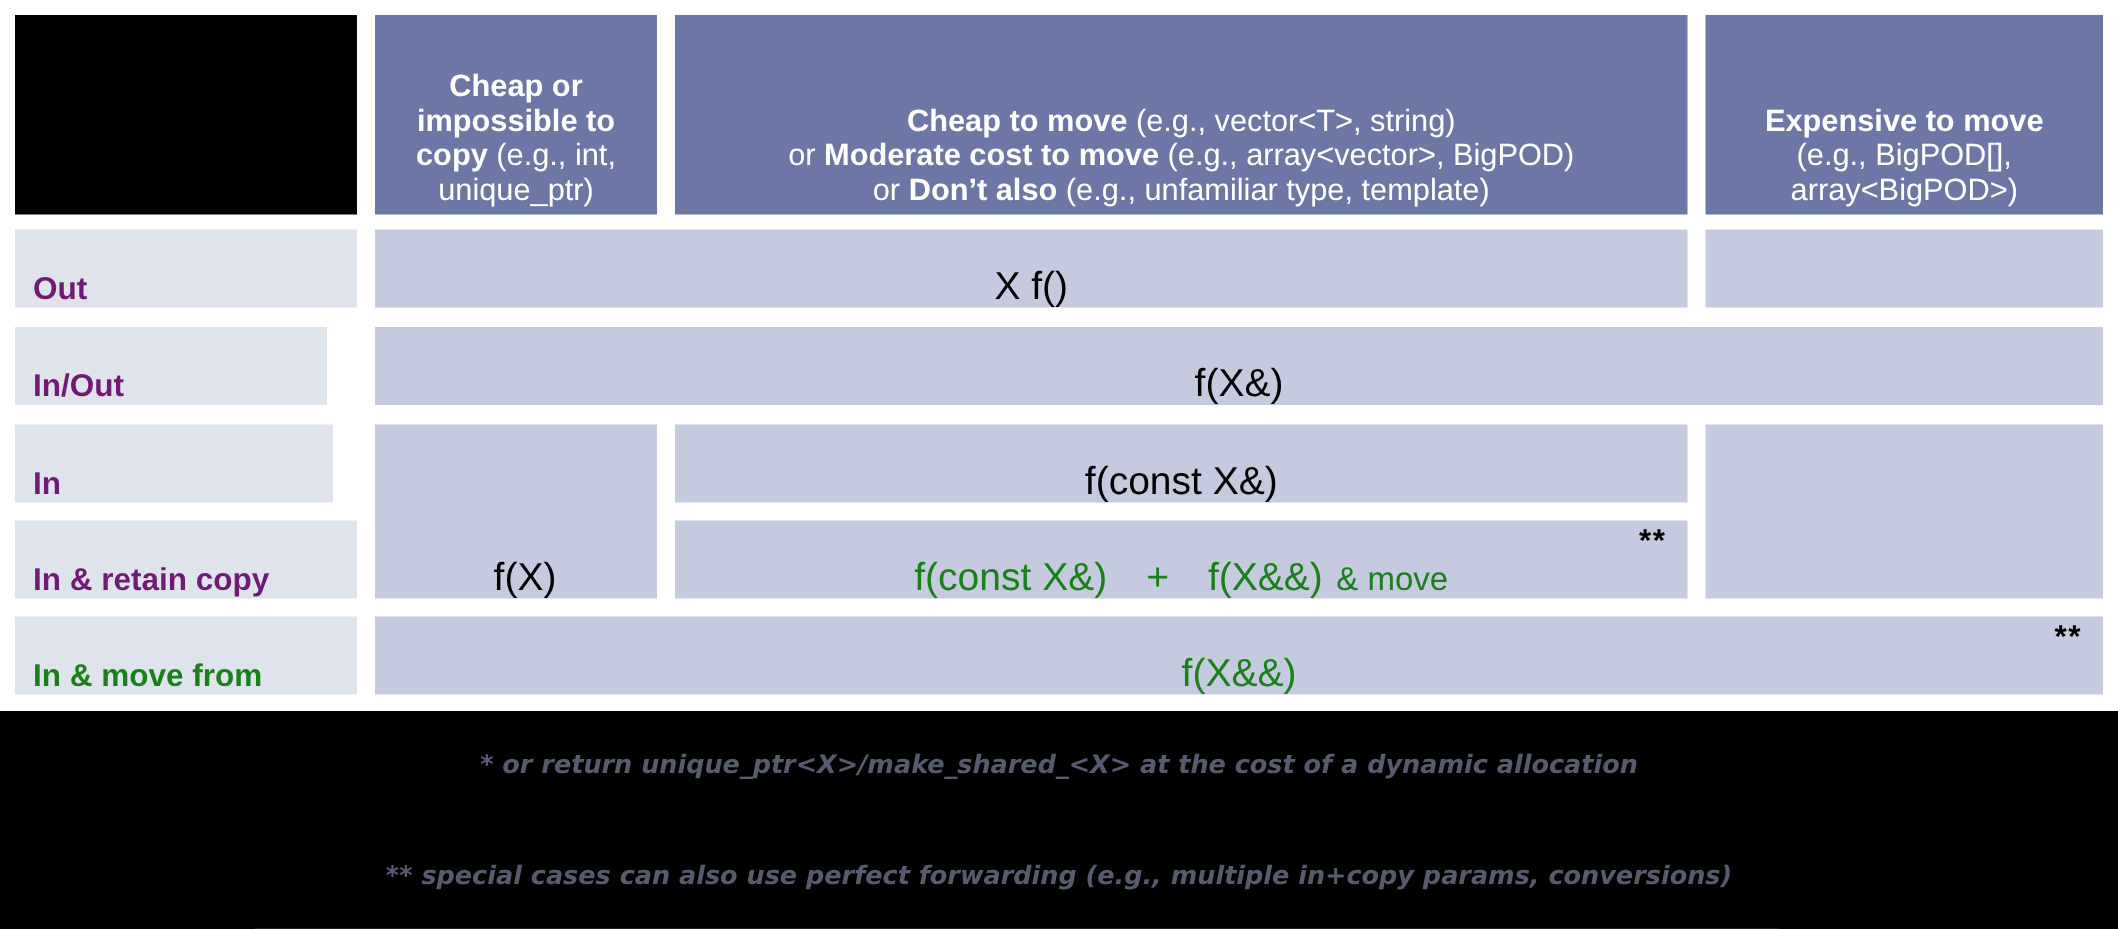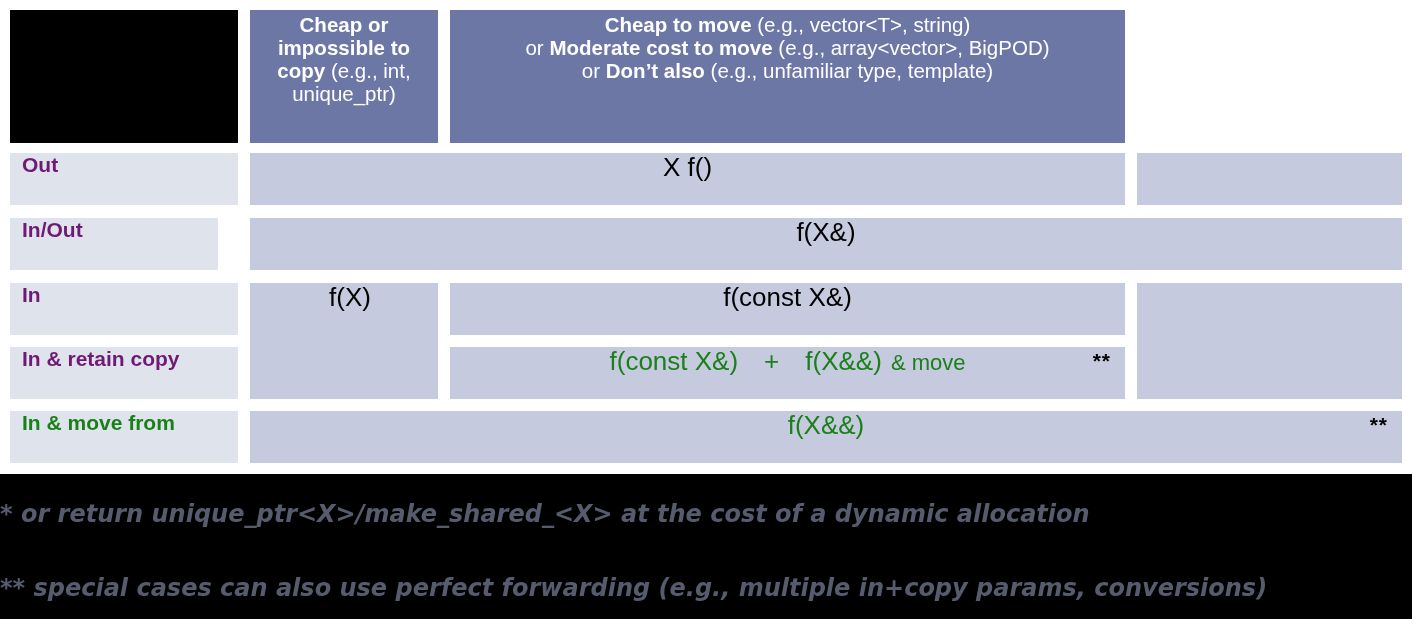--- a/index.html
+++ b/index.html
@@ -22,21 +22,21 @@
     top: 0;
     width: 1412px;
     height: 474px;
     background: #ffffff;
   }
 
   .cell {
     position: absolute;
     box-sizing: border-box;
     display: flex;
-    align-items: flex-start;
+    align-items: flex-end;
     justify-content: center;
     text-align: center;
     line-height: 1.12;
   }
 
   
   #corner-block {
     position: absolute;
     left: 10px;
     top: 10px;
@@ -99,24 +99,25 @@
     position: absolute;
     left: 0;
     top: 474px;
     width: 1412px;
     height: 145px;
     background: #000000;
   }
   .footnote {
     position: absolute;
     width: 100%;
+    text-align: center;
     color: #565c6e;
     font-style: italic;
     font-weight: bold;
-    font-size: 24px;
+    font-size: 17px;
     font-family: "DejaVu Sans", sans-serif;
   }
   #footnote-1 { top: 26px; }
   #footnote-2 { top: 84px; margin-top: 16px; }
 </style>
 </head>
 <body>
 
 <div id="table-area">
 
@@ -135,28 +136,35 @@
       </div>
       <div>
         <span>or </span><b>Moderate cost to move</b><span> (e.g., array&lt;vector&gt;, BigPOD)</span>
       </div>
       <div>
         <span>or </span><b>Don’t also</b><span> (e.g., unfamiliar type, template)</span>
       </div>
     </div>
   </div>
 
+  <div class="cell hdr" style="left:1137px; top:10px; width:265px; height:133px;">
+    <div>
+      <div><b>Expensive to move</b></div>
+      <div>(e.g., BigPOD[],</div>
+      <div>array&lt;BigPOD&gt;)</div>
+    </div>
+  </div>
 
   <div class="cell rowlabel" style="left:10px; top:153px; width:228px; height:52px;">
     <span>Out</span>
   </div>
   <div class="cell rowlabel" style="left:10px; top:218px; width:208px; height:52px;">
     <span>In/Out</span>
   </div>
-  <div class="cell rowlabel" style="left:10px; top:283px; width:228px; height:52px;">
+  <div class="cell rowlabel" style="left:10px; top:283px; width:212px; height:52px;">
     <span>In</span>
   </div>
   <div class="cell rowlabel" style="left:10px; top:347px; width:228px; height:52px;">
     <span>In &amp; retain copy</span>
   </div>
   <div class="cell body-cell" style="left:250px; top:153px; width:875px; height:52px;">
     <span>X f()</span>
   </div>
 
   <div class="cell rowlabel green" style="left:10px; top:411px; width:228px; height:52px;">

